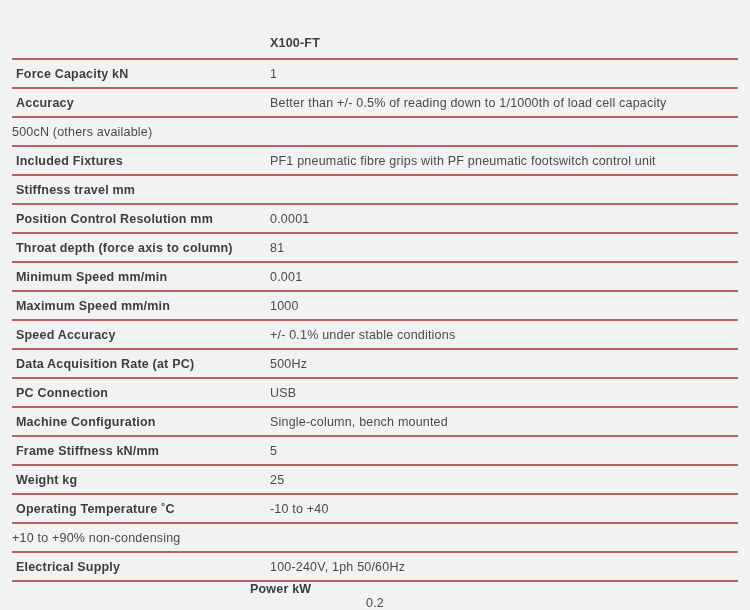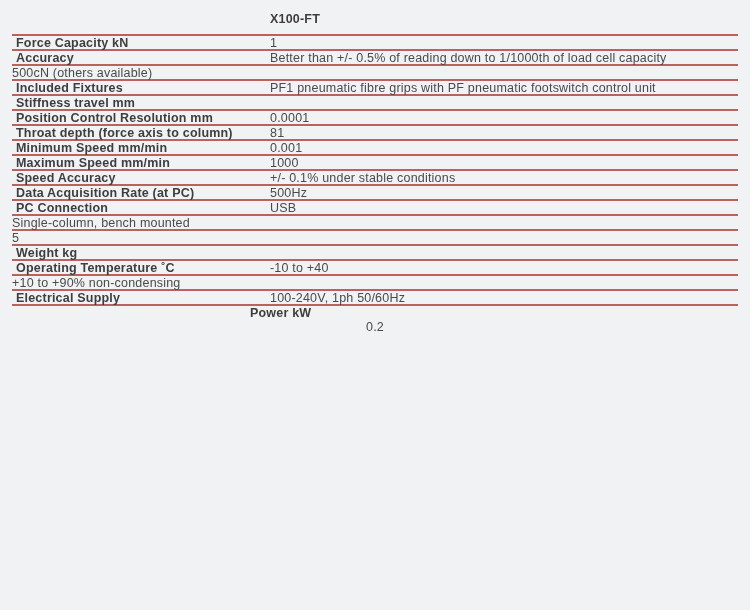--- a/index.html
+++ b/index.html
@@ -8,26 +8,26 @@
   }
   body {
     width: 750px;
     height: 610px;
     background: #f1f2f4;
     font-family: "Liberation Sans", sans-serif;
     overflow: hidden;
   }
   .spec-table {
     margin: 0 12px;
-    padding-top: 4px;
+    padding-top: 28px;
   }
   .row {
     display: flex;
     align-items: center;
-    height: 15px;
+    height: 29px;
     border-bottom: 2px solid #bc625e;
     box-sizing: border-box;
   }
   .header-row {
     height: 32px;
   }
   #rows .row:last-child {
     border-bottom: none;
     flex-direction: column;
   }
@@ -115,29 +115,32 @@
     <div class="label-cell">Data Acquisition Rate (at PC)</div>
     <div class="value-cell">500Hz</div>
   </div>
 
   <div class="row">
     <div class="label-cell">PC Connection</div>
     <div class="value-cell">USB</div>
   </div>
 
   <div class="row">
+    <div class="label-cell">Machine Configuration</div>
     <div class="value-cell">Single-column, bench mounted</div>
   </div>
 
   <div class="row">
+    <div class="label-cell">Frame Stiffness kN/mm</div>
     <div class="value-cell">5</div>
   </div>
 
   <div class="row">
     <div class="label-cell">Weight kg</div>
+    <div class="value-cell">25</div>
   </div>
 
   <div class="row">
     <div class="label-cell">Operating Temperature ˚C</div>
     <div class="value-cell">-10 to +40</div>
   </div>
 
   <div class="row">
     <div class="value-cell">+10 to +90% non-condensing</div>
   </div>

